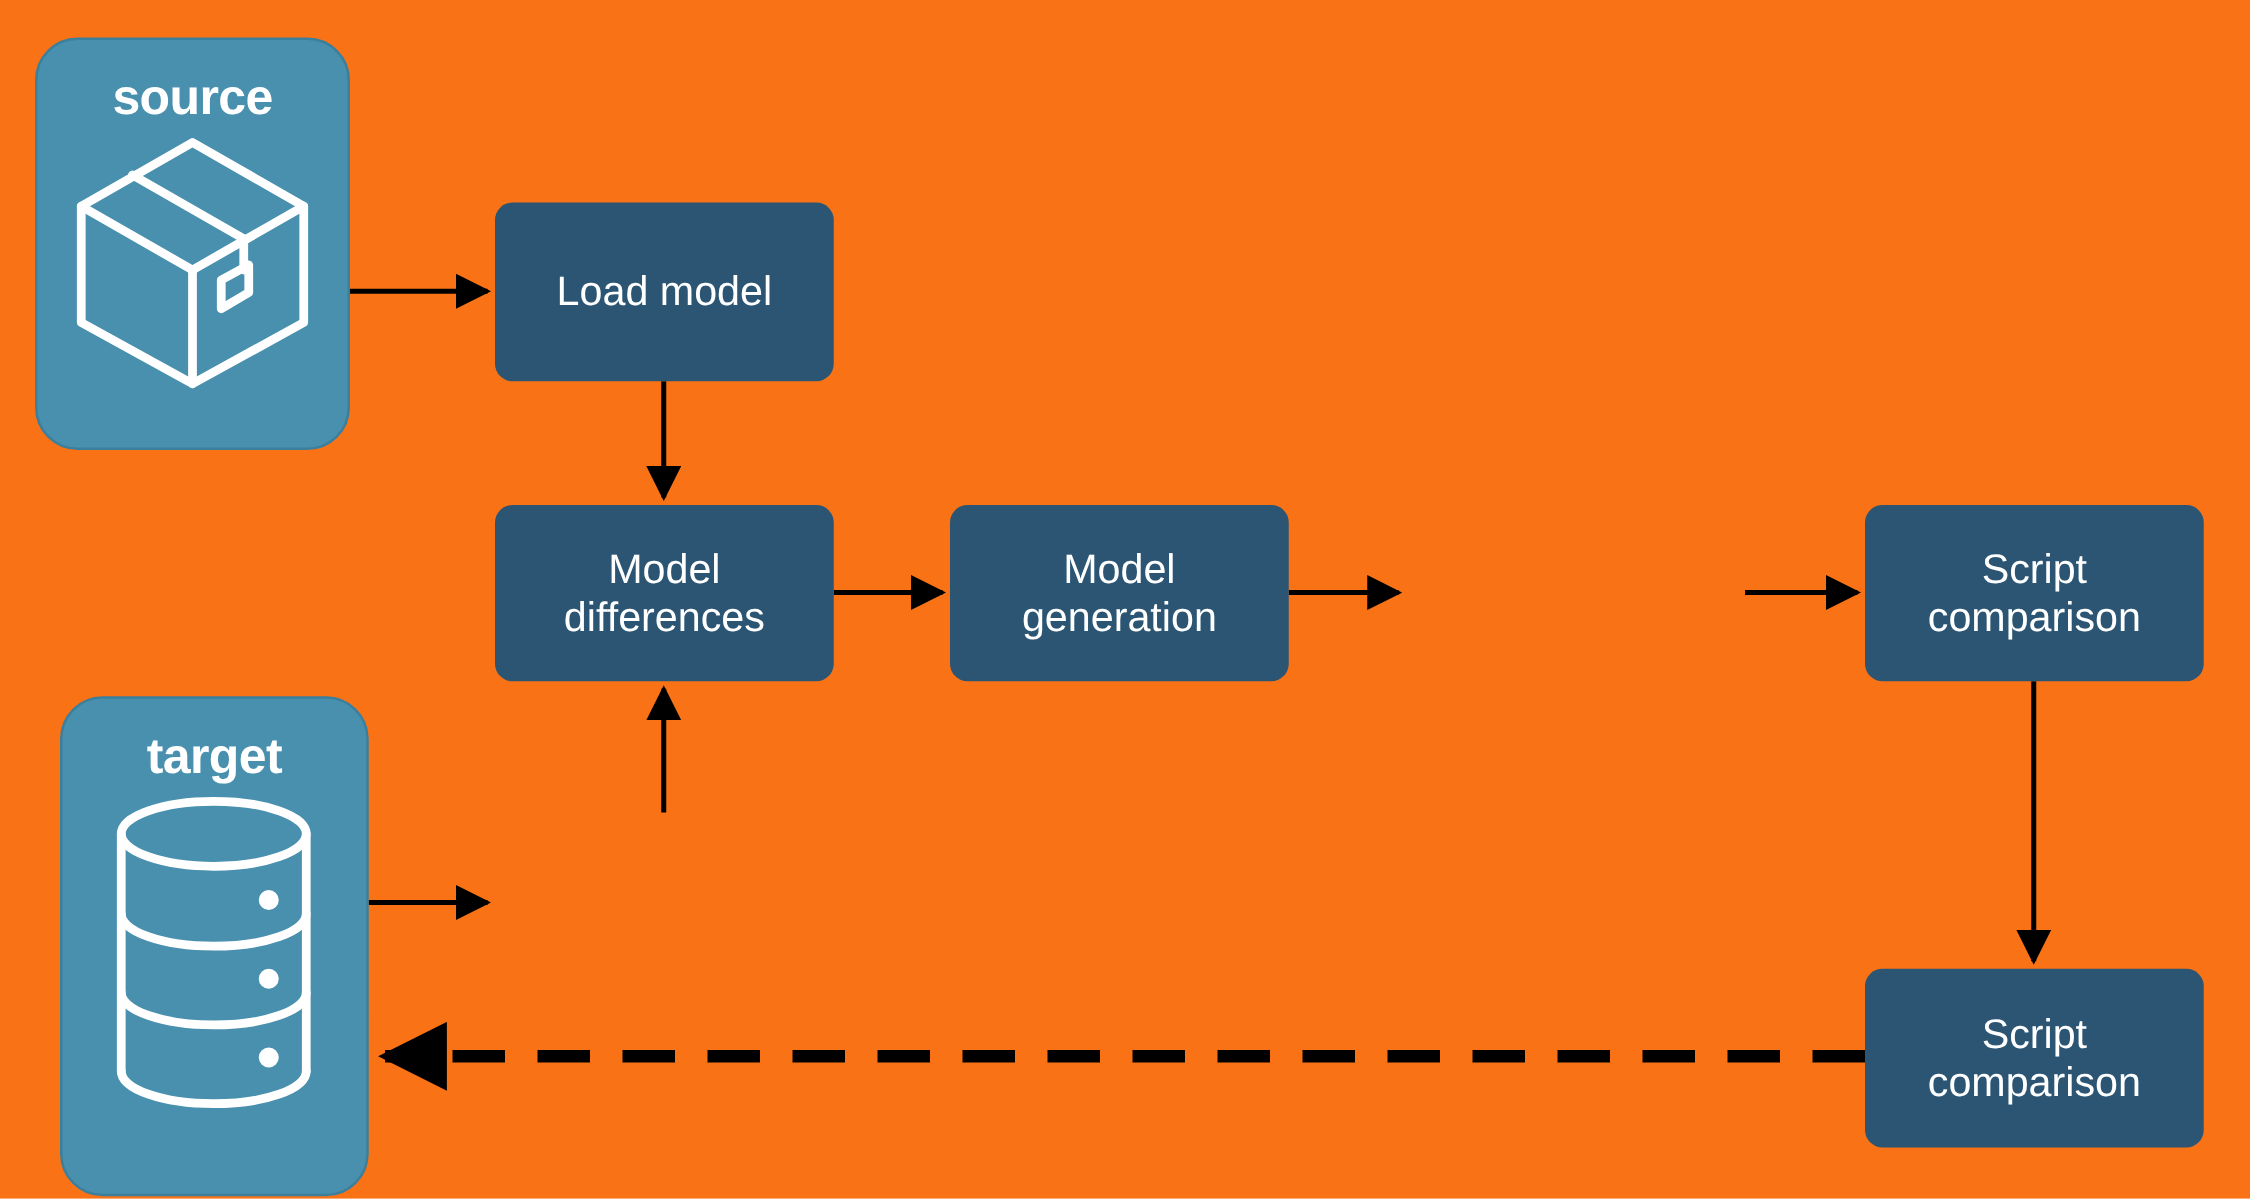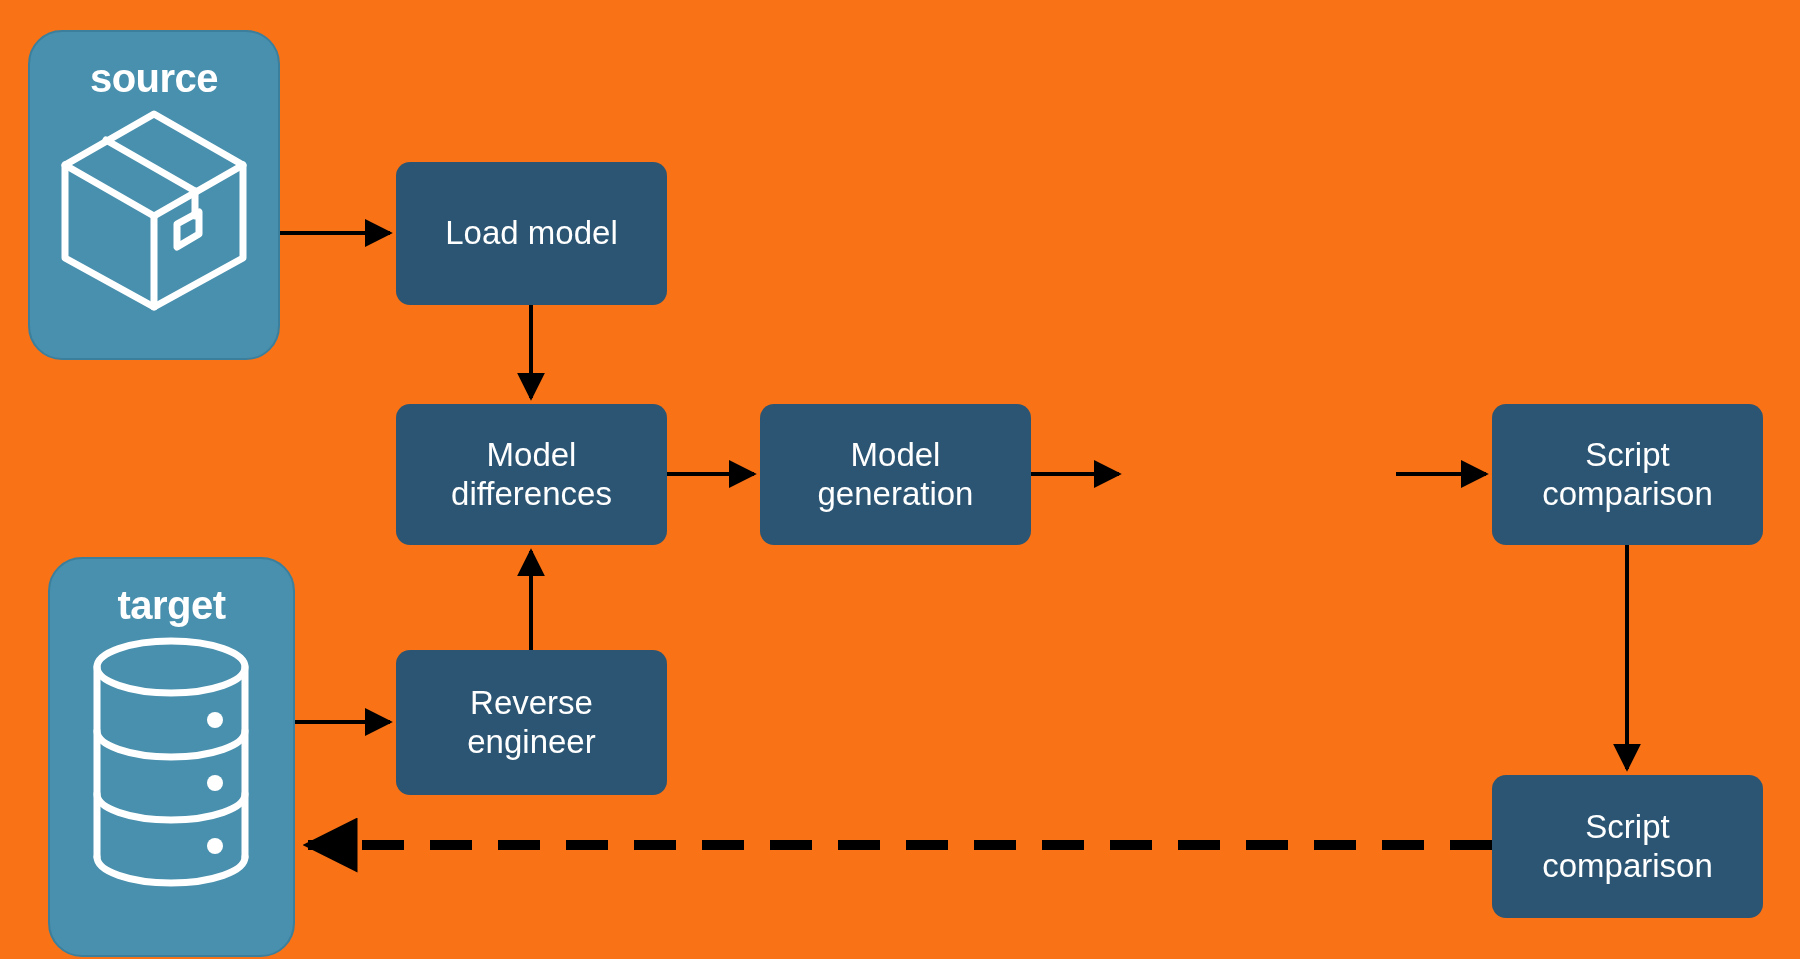--- a/index.html
+++ b/index.html
@@ -158,26 +158,20 @@
   </div>
 
 
   <div class="proc" style="left:1492px; top:404px; width:271px; height:141px;">
     <div>
       <span>Script</span>
       <span>comparison</span>
     </div>
   </div>
 
-  <div class="proc" style="left:396px; top:650px; width:271px; height:145px;">
-    <div>
-      <span>Reverse</span>
-      <span>engineer</span>
-    </div>
-  </div>
 
   <div class="proc" style="left:1492px; top:775px; width:271px; height:143px;">
     <div>
       <span>Script</span>
       <span>comparison</span>
     </div>
   </div>
 
 </div>
 

